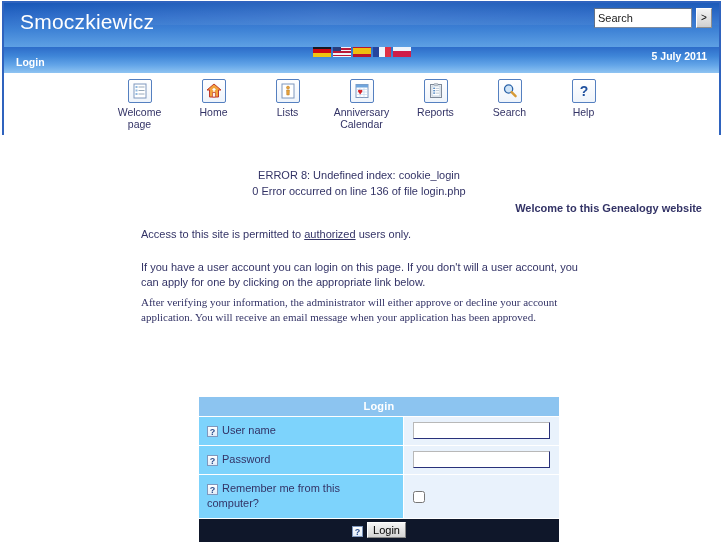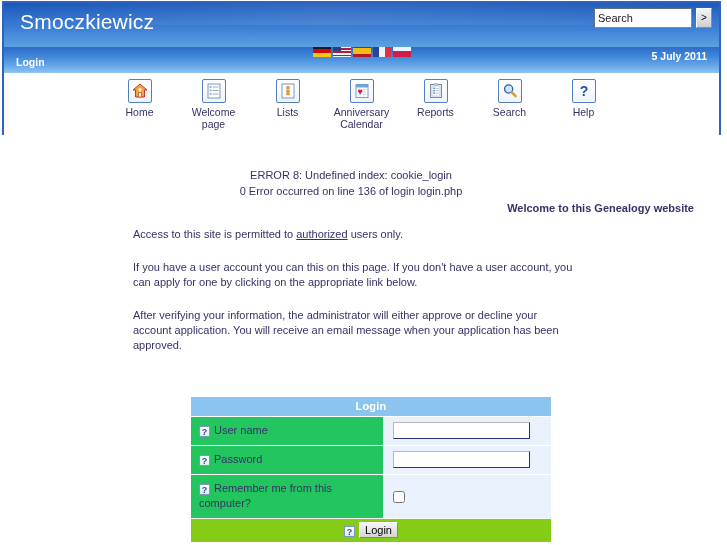--- a/index.html
+++ b/index.html
@@ -180,21 +180,21 @@
     font-size: 10.5px;
     line-height: 12px;
     color: #333366;
     display: block;
     word-wrap: break-word;
   }
 
   
   #content {
     position: absolute;
-    left: 8px;
+    left: 16px;
     top: 138px;
     width: 686px;
   }
   .err-line {
     text-align: center;
     font-size: 11px;
     color: #333366;
     line-height: 14px;
   }
   #err-1 { margin-top: 30px; }
@@ -211,21 +211,21 @@
   .body-para {
     width: 440px;
     margin: 0 auto;
     padding-left: 4px;
     font-size: 11px;
     line-height: 15px;
     color: #333366;
   }
   #para-1 { margin-top: 13px; }
   #para-2 { margin-top: 18px; }
-  #para-3 { margin-top: 18px; }
+  #para-3 { margin-top: 5px; font-family: Liberation Serif, serif; }
   .inline-link {
     color: #333366;
     text-decoration: underline;
     cursor: pointer;
   }
 
   
   #login-table {
     position: absolute;
     left: 182px;
@@ -239,34 +239,34 @@
   #login-table th {
     background: #8CC4F0;
     color: #ffffff;
     font-weight: bold;
     font-size: 11px;
     text-align: center;
     padding: 3px 0 4px 0;
     letter-spacing: 0.2px;
   }
   #login-table td.label-cell {
-    background: #22c55e;
+    background: #7dd3fc;
     color: #333366;
     width: 178px;
-    padding: 6px 6px 7px 8px;
+    padding: 6px 18px 7px 8px;
     vertical-align: top;
     line-height: 15px;
   }
   #login-table td.value-cell {
     background: #E9F2FC;
     padding: 5px 6px 6px 9px;
     vertical-align: middle;
   }
   #login-table td.footer-cell {
-    background: #84cc16;
+    background: #0f172a;
     text-align: center;
     padding: 3px 0 4px 0;
   }
   .help-icon {
     display: inline-block;
     width: 11px;
     height: 11px;
     border: 1px solid #7f97bd;
     background: linear-gradient(to bottom, #ffffff, #e2ecf8);
     color: #2b4f8e;
@@ -334,41 +334,41 @@
       <span class="flag flag-pl"></span>
     </div>
     <div id="page-date">5 July 2011</div>
   </div>
 
   <div id="toolbar">
 
     <a class="tool-item">
       <span class="tool-icon">
         <svg width="18" height="18" viewBox="0 0 18 18">
-          <path d="M9 2 L16 8 L13.5 8 L13.5 15 L4.5 15 L4.5 8 L2 8 Z" fill="#f2a33c" stroke="#c0392b" stroke-width="1"></path>
-          <path d="M7.6 15 L7.6 10.5 L10.4 10.5 L10.4 15 Z" fill="#ffffff" stroke="#c0392b" stroke-width="0.7"></path>
-          <path d="M9 6.5 L9 10 M9 6.5 L7.6 8 M9 6.5 L10.4 8" stroke="#ffffff" stroke-width="1.2" fill="none"></path>
-        </svg>
-      </span>
-      <span class="tool-label">Home</span>
-    </a>
-
-    <a class="tool-item">
-      <span class="tool-icon">
-        <svg width="18" height="18" viewBox="0 0 18 18">
           <rect x="3" y="2" width="12" height="14" fill="#ffffff" stroke="#7f97bd"></rect>
           <rect x="4.5" y="4" width="2" height="2" fill="#8fb8e0"></rect>
           <rect x="4.5" y="7.5" width="2" height="2" fill="#8fb8e0"></rect>
           <rect x="4.5" y="11" width="2" height="2" fill="#8fb8e0"></rect>
           <rect x="7.5" y="4.5" width="6" height="1" fill="#9ab"></rect>
           <rect x="7.5" y="8" width="6" height="1" fill="#9ab"></rect>
           <rect x="7.5" y="11.5" width="6" height="1" fill="#9ab"></rect>
         </svg>
       </span>
       <span class="tool-label">Welcome page</span>
+    </a>
+
+    <a class="tool-item">
+      <span class="tool-icon">
+        <svg width="18" height="18" viewBox="0 0 18 18">
+          <path d="M9 2 L16 8 L13.5 8 L13.5 15 L4.5 15 L4.5 8 L2 8 Z" fill="#f2a33c" stroke="#c0392b" stroke-width="1"></path>
+          <path d="M7.6 15 L7.6 10.5 L10.4 10.5 L10.4 15 Z" fill="#ffffff" stroke="#c0392b" stroke-width="0.7"></path>
+          <path d="M9 6.5 L9 10 M9 6.5 L7.6 8 M9 6.5 L10.4 8" stroke="#ffffff" stroke-width="1.2" fill="none"></path>
+        </svg>
+      </span>
+      <span class="tool-label">Home</span>
     </a>
 
 
     <a class="tool-item">
       <span class="tool-icon">
         <svg width="18" height="18" viewBox="0 0 18 18">
           <rect x="3" y="2" width="12" height="14" fill="#ffffff" stroke="#7f97bd"></rect>
           <circle cx="9" cy="5.6" r="1.5" fill="#e8a33d" stroke="#b5761c" stroke-width="0.5"></circle>
           <path d="M7.6 8 L10.4 8 L10.2 13 L7.8 13 Z" fill="#e8a33d" stroke="#b5761c" stroke-width="0.5"></path>
         </svg>
@@ -425,30 +425,30 @@
     </a>
 
   </div>
 </div>
 
 <div id="content">
 
   <div class="err-line" id="err-1">ERROR 8: Undefined index: cookie_login</div>
 
   <div class="err-line" id="err-2">
-    <span>0 Error occurred on line </span><b>136</b><span> of login </span><b>login.php</b>
+    <span>0 Error occurred on line </span><b>136</b><span> of file </span><b>login.php</b>
   </div>
 
   <div id="welcome-heading">Welcome to this Genealogy website</div>
 
   <div class="body-para" id="para-1">
     <span>Access to this site is permitted to </span><a class="inline-link">authorized</a><span> users only.</span>
   </div>
 
-  <div class="body-para" id="para-2">If you have a user account you can this on this page. If you don't have a user account, you can apply for one by clicking on the appropriate link below.</div>
+  <div class="body-para" id="para-2">If you have a user account you can login on this page. If you don't will a user account, you can apply for one by clicking on the appropriate link below.</div>
 
   <div class="body-para" id="para-3">After verifying your information, the administrator will either approve or decline your account application. You will receive an email message when your application has been approved.</div>
 
   <table id="login-table">
     <tbody>
         <tr>
       <th colspan="2">Login</th>
     </tr>
     <tr>
       <td class="label-cell">

